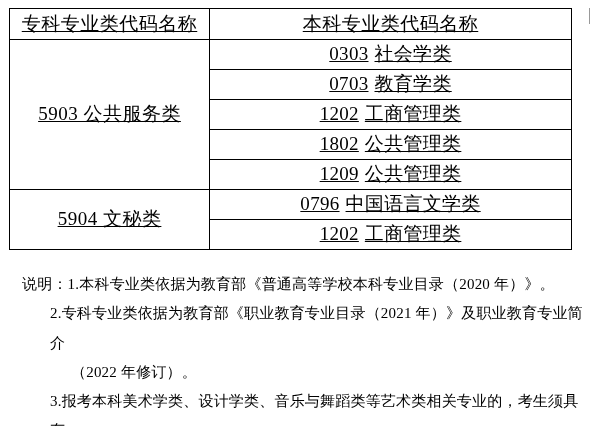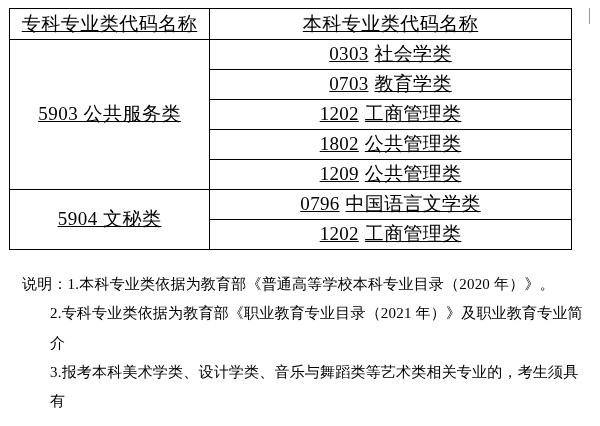--- a/index.html
+++ b/index.html
@@ -148,17 +148,18 @@
         <td class="item-cell">
           <span class="code">1202</span><span>工商管理类</span>
         </td>
       </tr>
     </tbody>
   </table>
 
   <div class="notes">
     <div class="note-line note-1">说明：1.本科专业类依据为教育部《普通高等学校本科专业目录（2020 年）》。</div>
     <div class="note-line note-2">2.专科专业类依据为教育部《职业教育专业目录（2021 年）》及职业教育专业简  介</div>
+    <div class="note-line note-2b">（2022 年修订）。</div>
     <div class="note-line note-3">3.报考本科美术学类、设计学类、音乐与舞蹈类等艺术类相关专业的，考生须具  有</div>
 
   </div>
 
 </div>
 
 </body></html>

